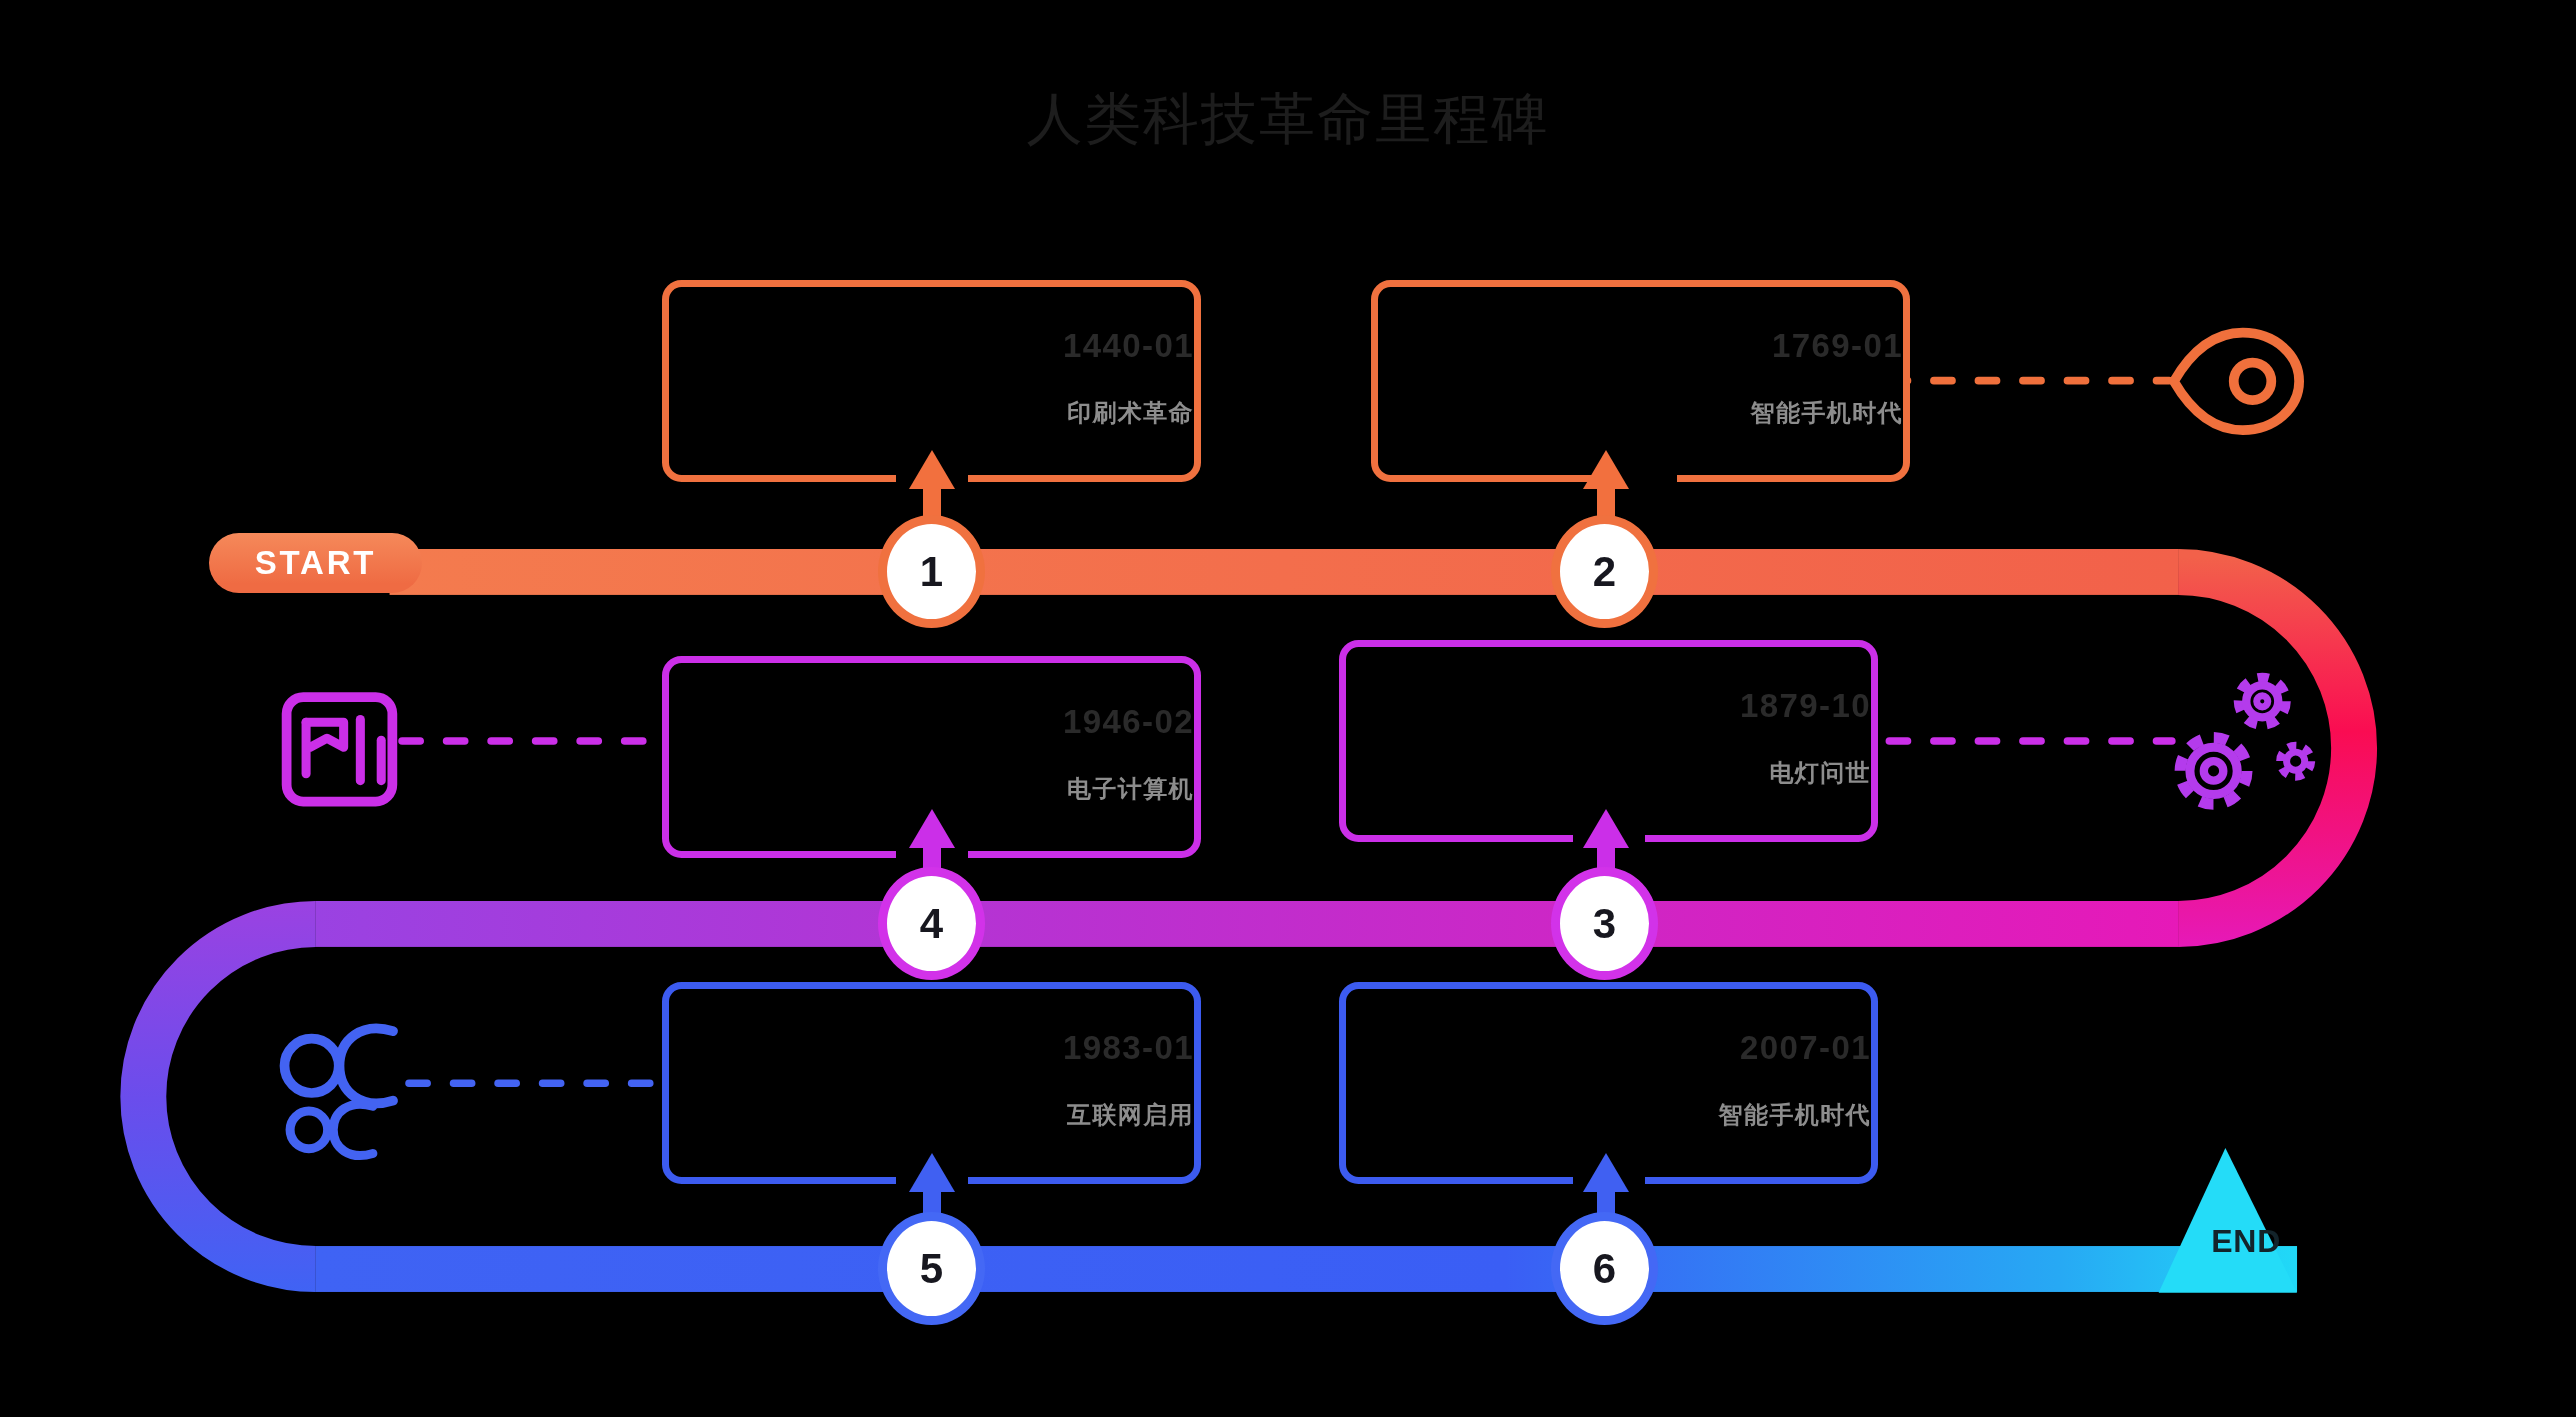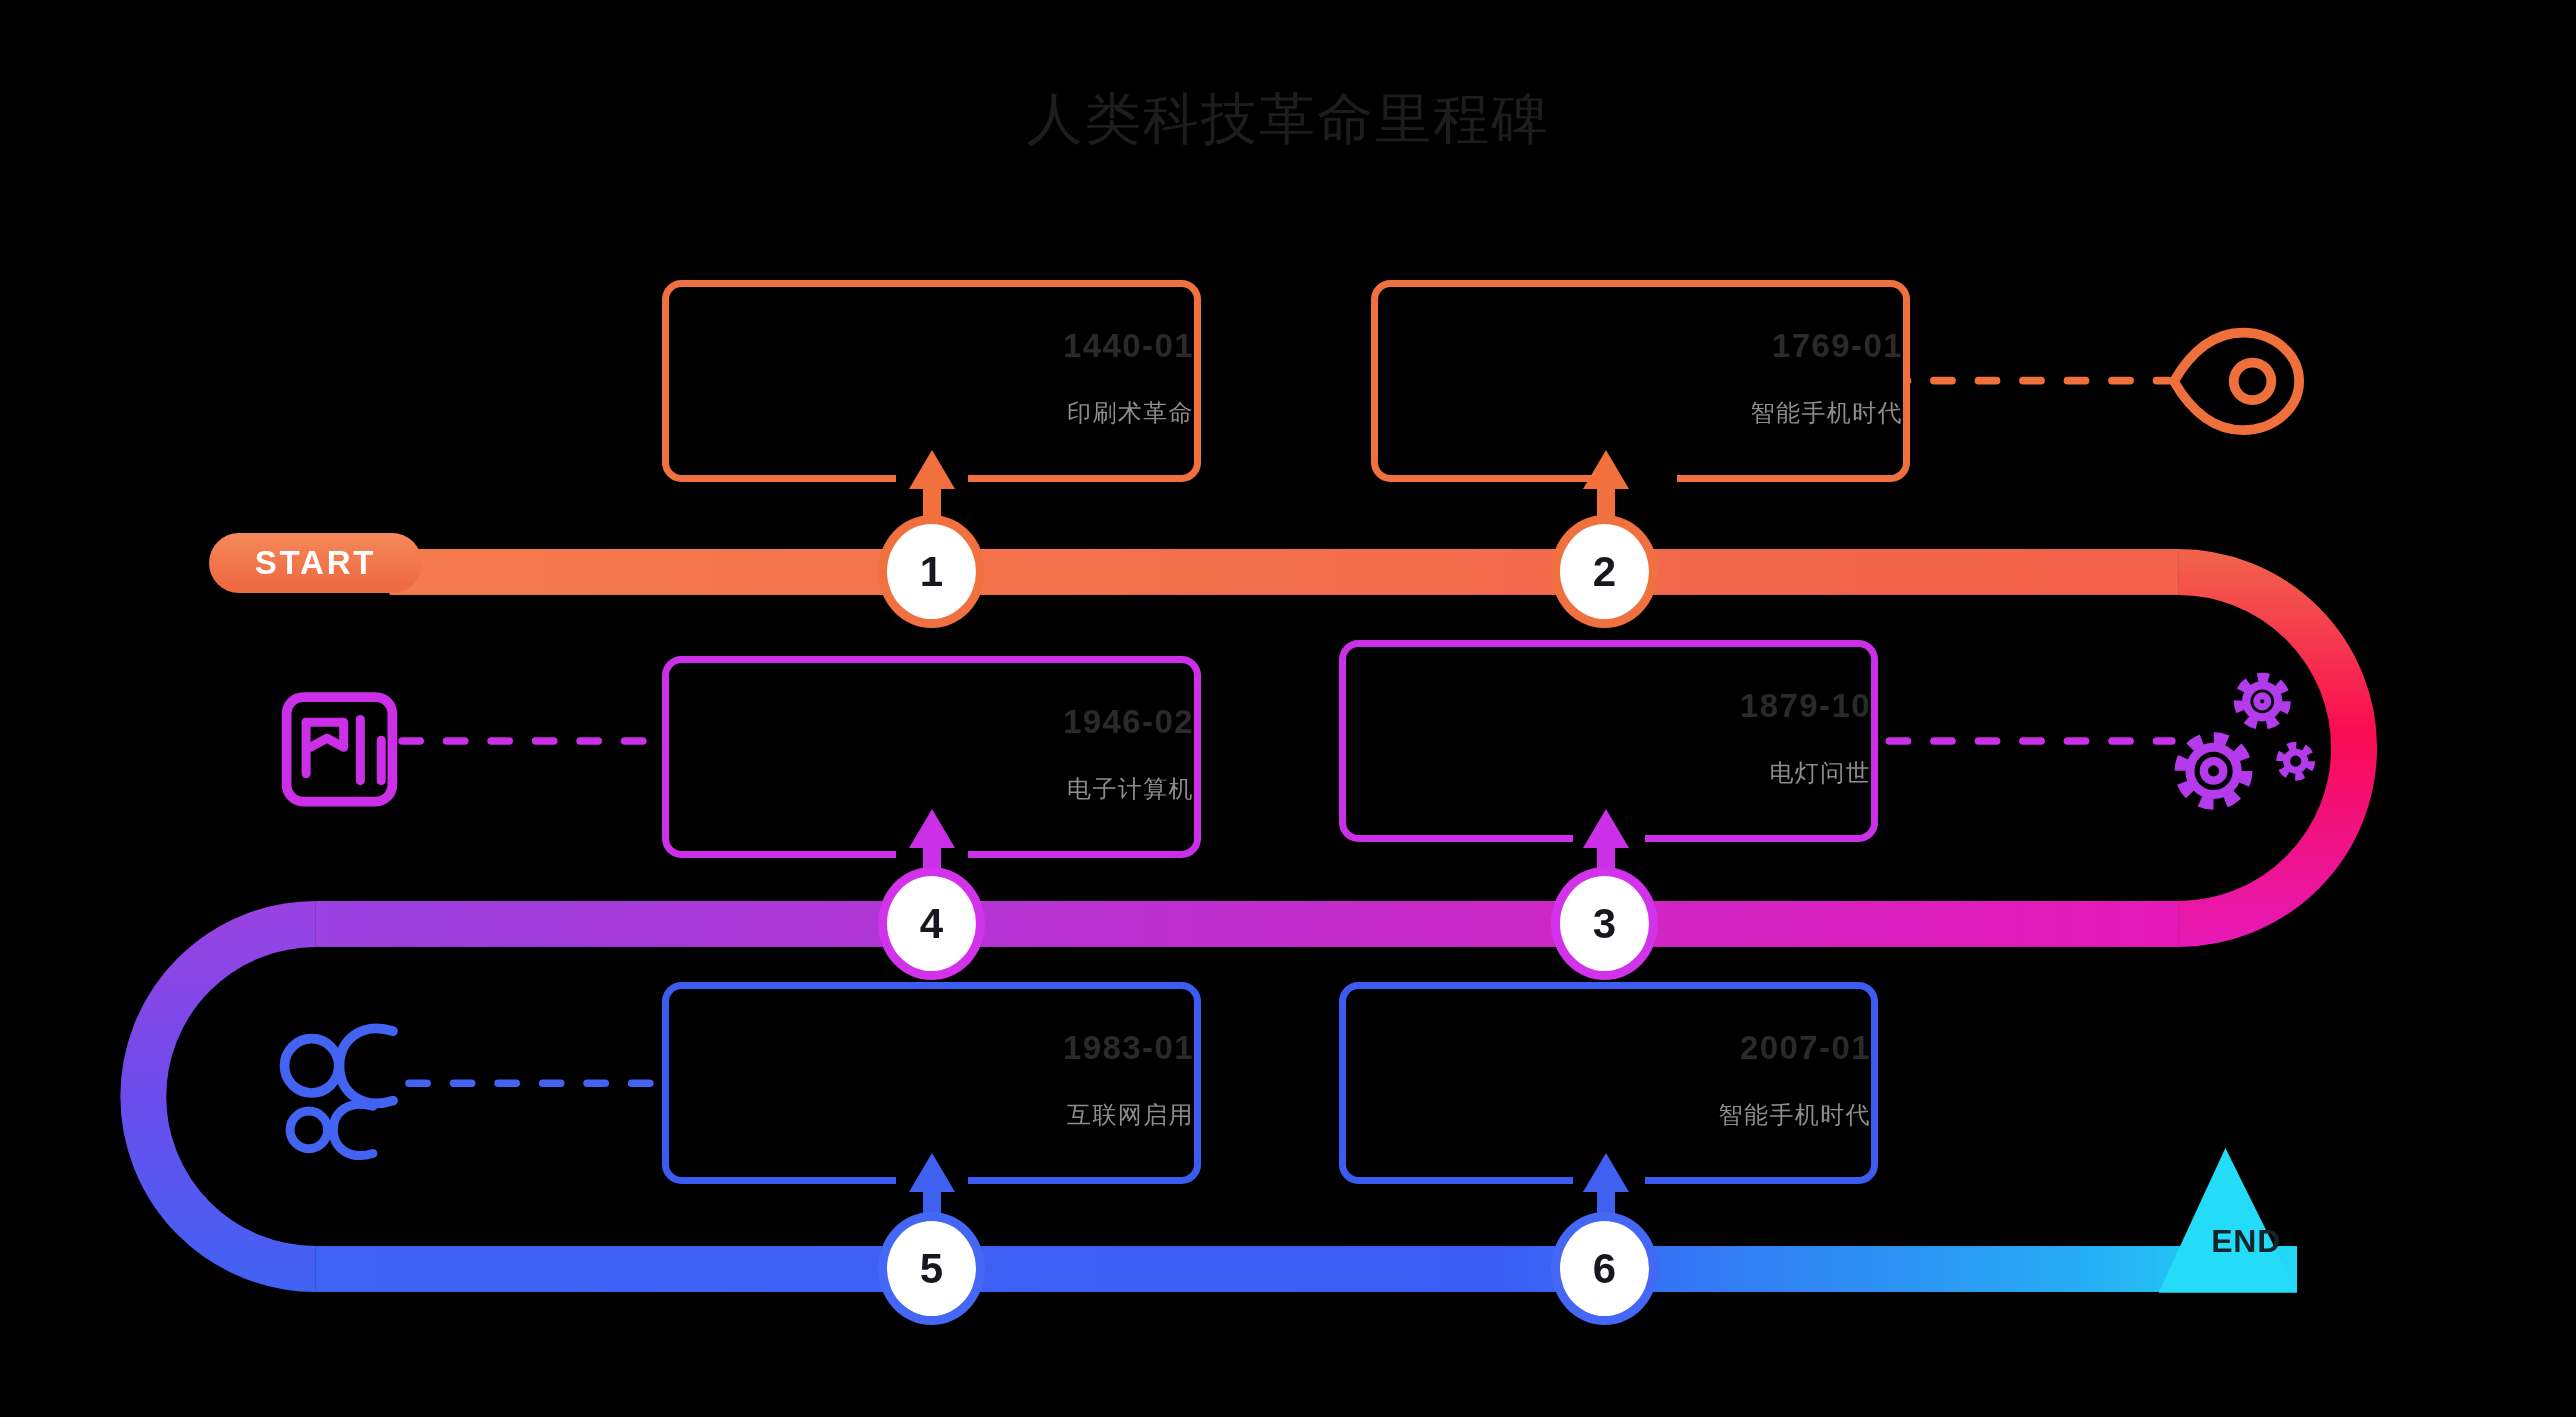--- a/index.html
+++ b/index.html
@@ -6,21 +6,21 @@
   body{width:2576px;height:1418px;position:relative;overflow:hidden;
        font-family:"Liberation Sans","DejaVu Sans",sans-serif;}
   .layer{position:absolute;left:0;top:0;}
   .title{position:absolute;top:82px;left:0;width:100%;text-align:center;
          font-size:56px;font-weight:normal;color:#1d1d1d;letter-spacing:2.1px;}
   
   .card{position:absolute;width:525px;height:188px;background:#000;
         border:7px solid #888;border-radius:19.5px;display:flex;flex-direction:column;
         align-items:flex-end;box-sizing:content-box;}
   .card .date{margin-top:40px;font-size:33px;font-weight:bold;color:#2a2a2a;letter-spacing:1.4px;}
-  .card .label{margin-top:32px;font-size:24px;font-weight:normal;color:#8d8d8d;letter-spacing:1.4px;}
+  .card .label{margin-top:32px;font-size:24px;font-weight:bold;color:#8d8d8d;letter-spacing:1.4px;}
   .card.c-orange{border-color:#F0713F;}
   .card.c-magenta{border-color:#CB2FE8;}
   .card.c-blue{border-color:#3C5BF0;}
   .gap{position:absolute;left:50%;transform:translateX(-50%);bottom:-8.3px;
        width:72px;height:11px;background:#000;}
   
   .node{position:absolute;width:89px;height:95px;border-radius:50%;background:#fff;
         border:9.7px solid #fff;display:flex;align-items:center;justify-content:center;
         font-size:42px;font-weight:bold;color:#17171f;}
   .node.n-orange{border-color:#F0713F;}

